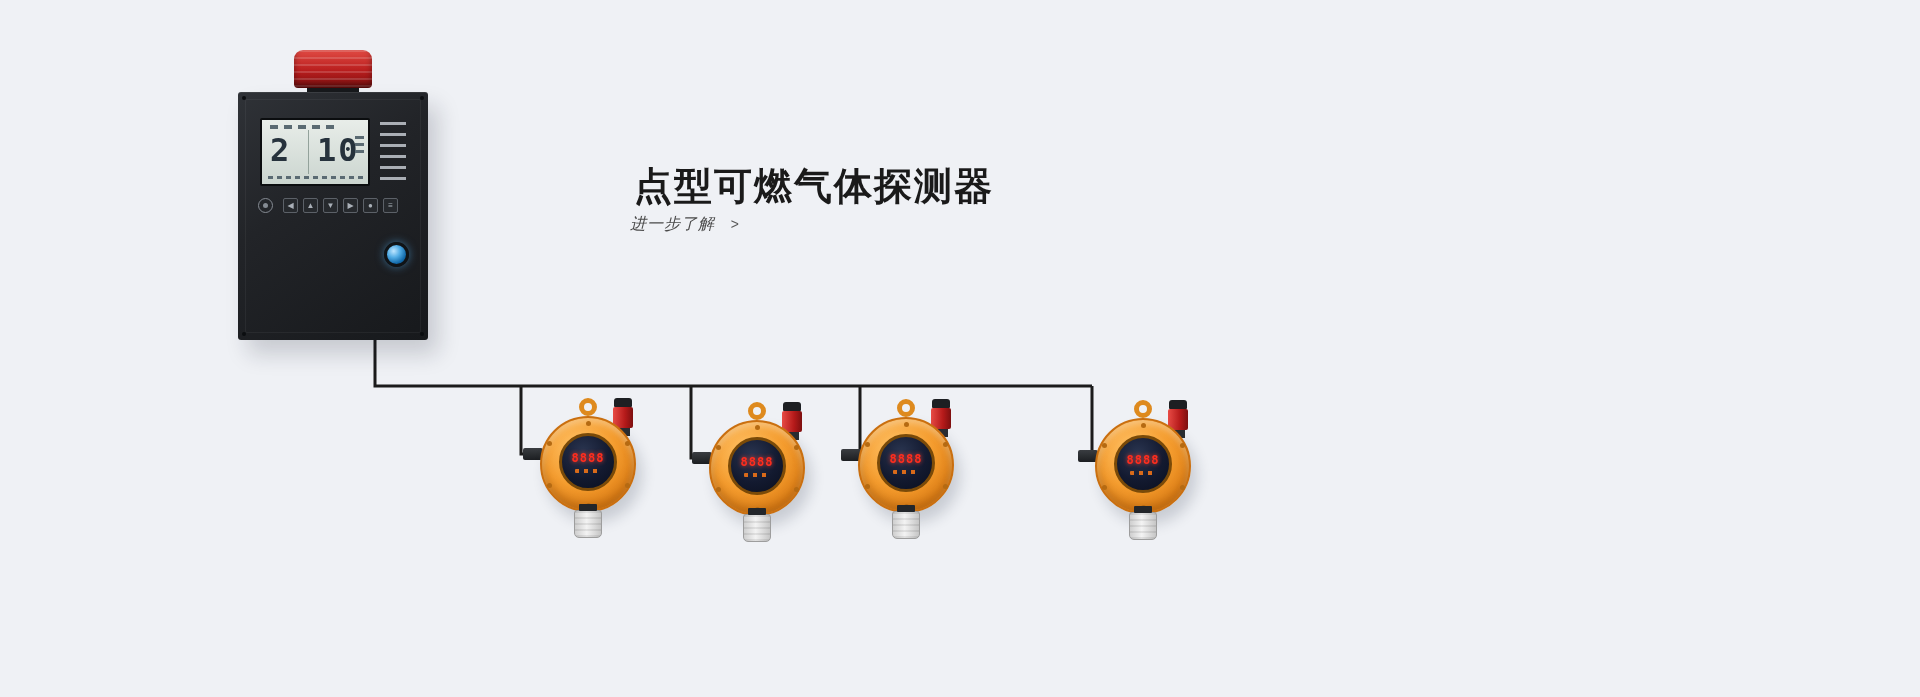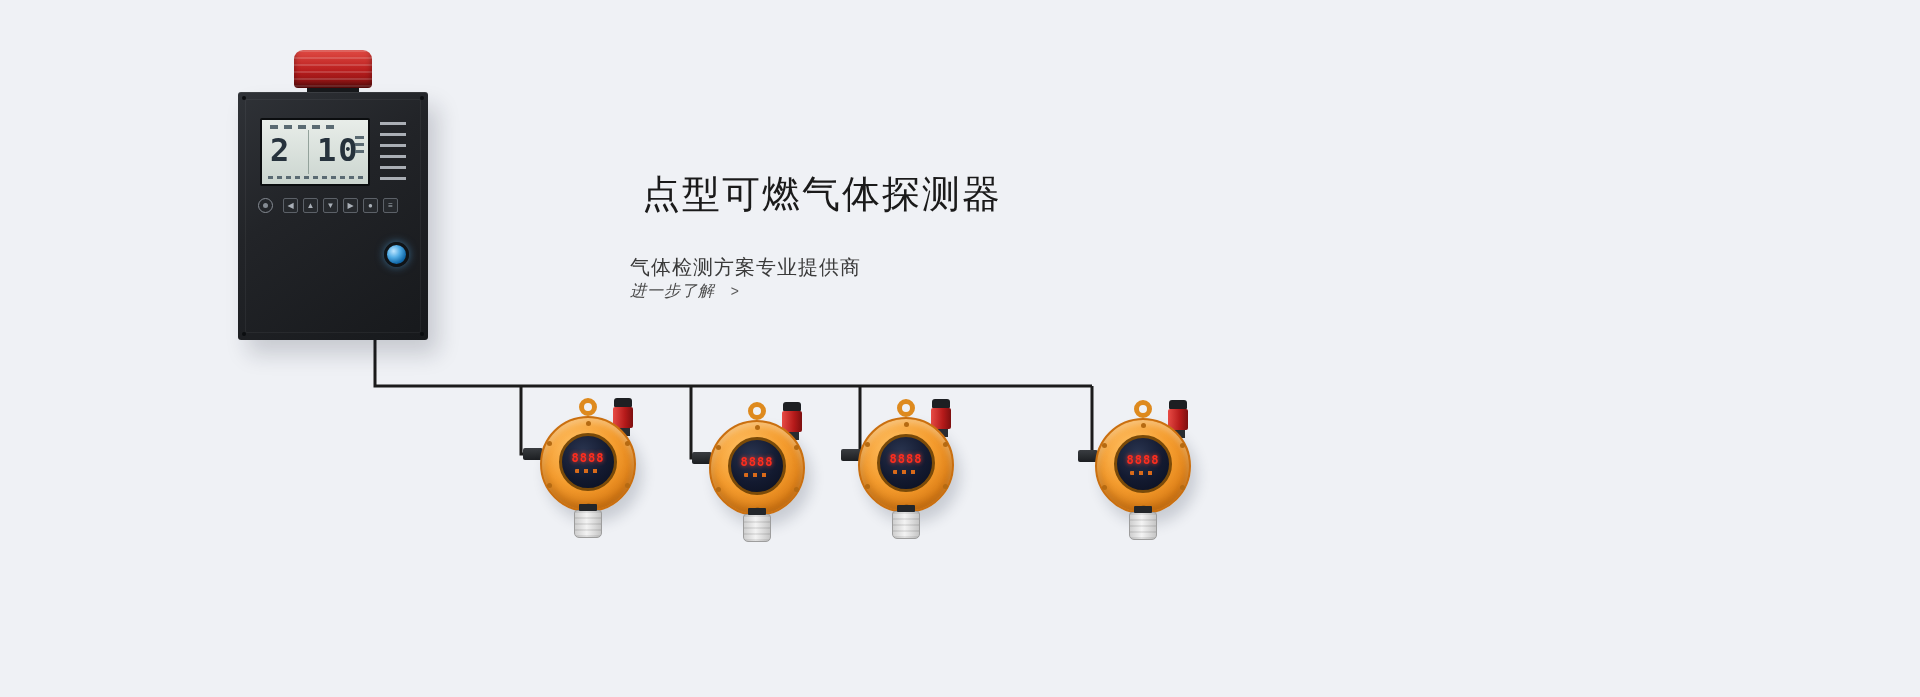--- a/index.html
+++ b/index.html
@@ -104,21 +104,21 @@
     position:absolute; left:51px; top:114px; width:28px; height:28px;
     border:1px solid #9d9d9d; border-radius:3px 3px 5px 5px;
     background:
       repeating-linear-gradient(to bottom, rgba(0,0,0,.08) 0 2px, transparent 2px 6px),
       linear-gradient(90deg, #cfcfcf 0%, #f3f3f3 45%, #c6c6c6 100%);
   }
   .det-sensor::before { content:""; position:absolute; left:4px; top:-7px; width:18px; height:7px; background:#23262a; border-radius:1px; }
 
   
   .hero-text { position:absolute; left:630px; top:160px; z-index:2; }
-  .hero-text h1 { margin:12px; font-size:38px; font-weight:400; color:#1a1a1a; letter-spacing:2px; line-height:1.2;text-align:center; }
+  .hero-text h1 { margin:4px; font-size:38px; font-weight:700; color:#1a1a1a; letter-spacing:2px; line-height:1.2;text-align:center; }
   .hero-sub { margin:36px 0 0 0; font-size:20px; color:#3a3a3a; letter-spacing:1px; }
   .hero-cta { display:inline-block; font-size:16px; color:#4a4a4a;
     text-decoration:none; cursor:pointer; letter-spacing:1px;font-style:italic; }
   .hero-cta .arrow { margin-left:10px; font-size:14px; color:#5a5a5a; }
 </style>
 </head>
 <body>
 
 <div class="page">
 
@@ -212,20 +212,19 @@
       <div class="det-screen">
         <span class="digits">8888</span>
         <span class="det-dots"></span>
       </div>
     </div>
     <div class="det-sensor"></div>
   </div>
 
   <div class="hero-text">
     <h1>点型可燃气体探测器</h1>
-    <p class="hero-sub">气体检测方案专业提供商</p>
     <a class="hero-cta">
       <span>进一步了解</span>
       <span class="arrow">&gt;</span>
     </a>
   </div>
 
 </div>
 
 </body></html>

